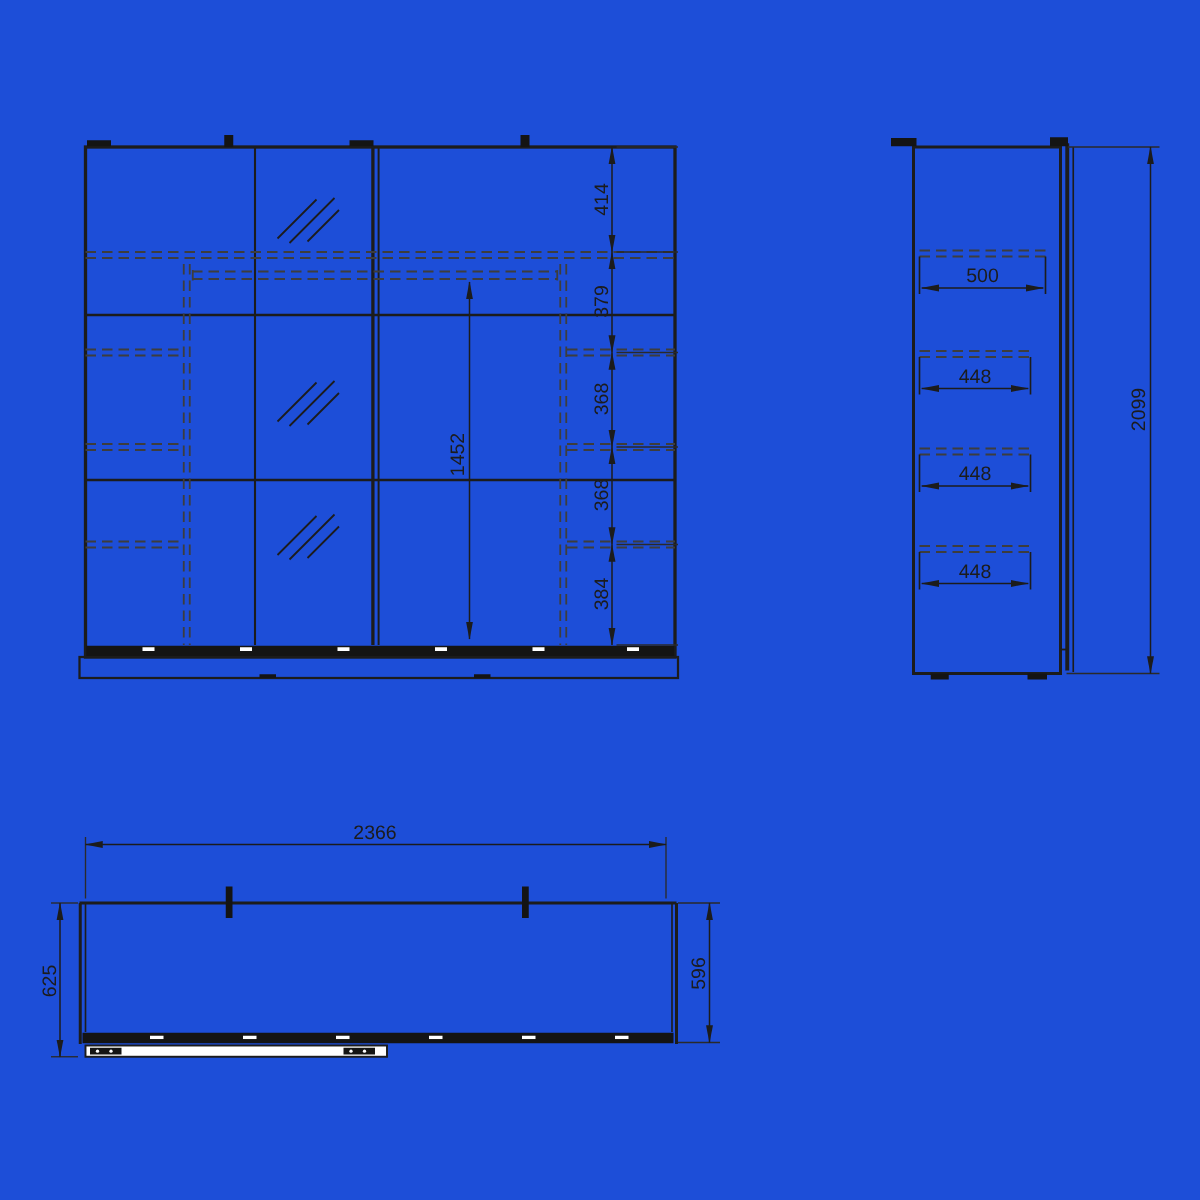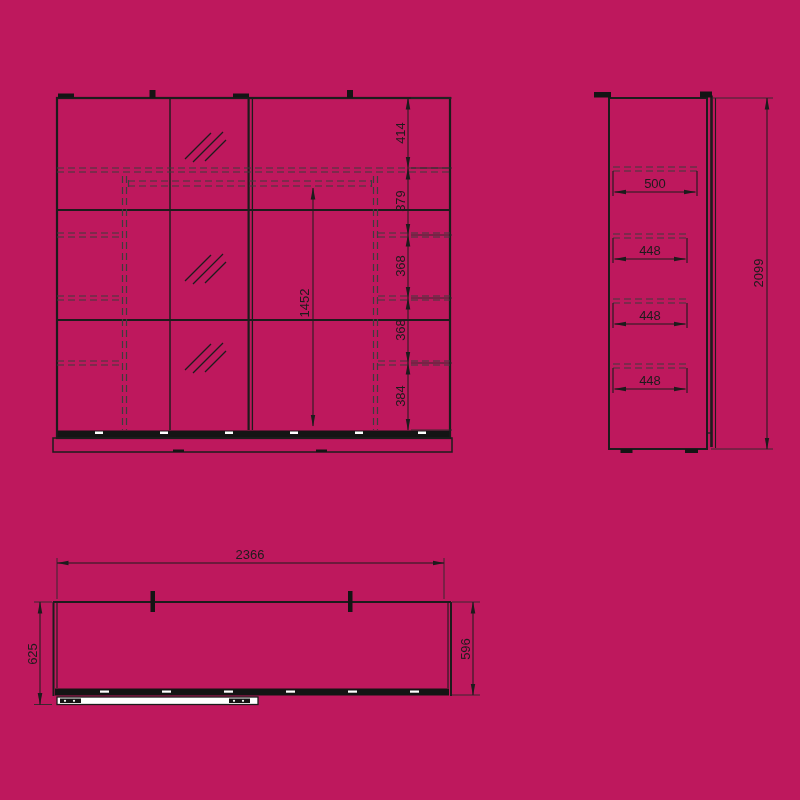--- a/index.html
+++ b/index.html
@@ -4,21 +4,21 @@
 <style>
   html, body {
     margin: 0;
     padding: 0;
     background: #ffffff;
   }
   .canvas {
     position: relative;
     width: 800px;
     height: 800px;
-    background: #be185d;
+    background: #1d4ed8;
     overflow: hidden;
   }
   svg.drawing {
     position: absolute;
     left: 0;
     top: 0;
   }
   svg.drawing text {
     font-family: "Liberation Sans", "DejaVu Sans", sans-serif;
     font-size: 13px;

